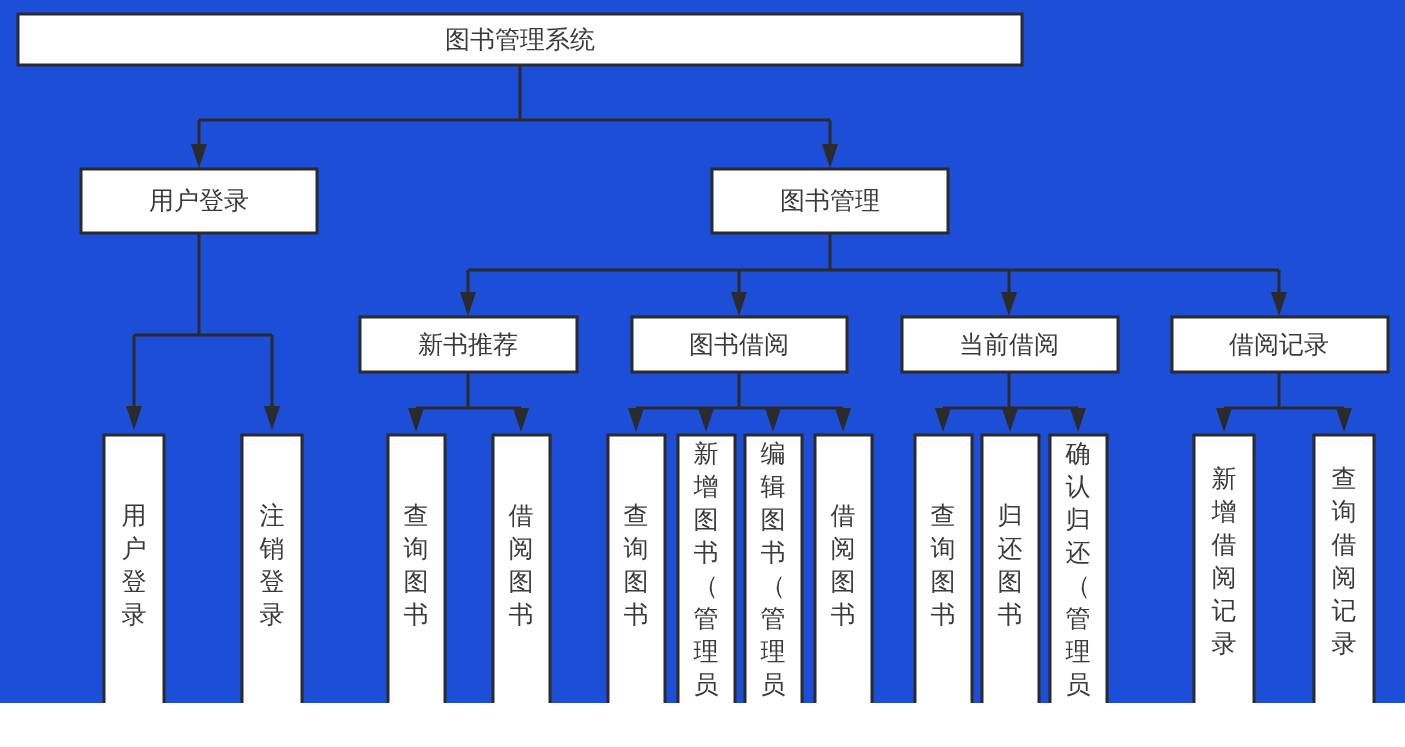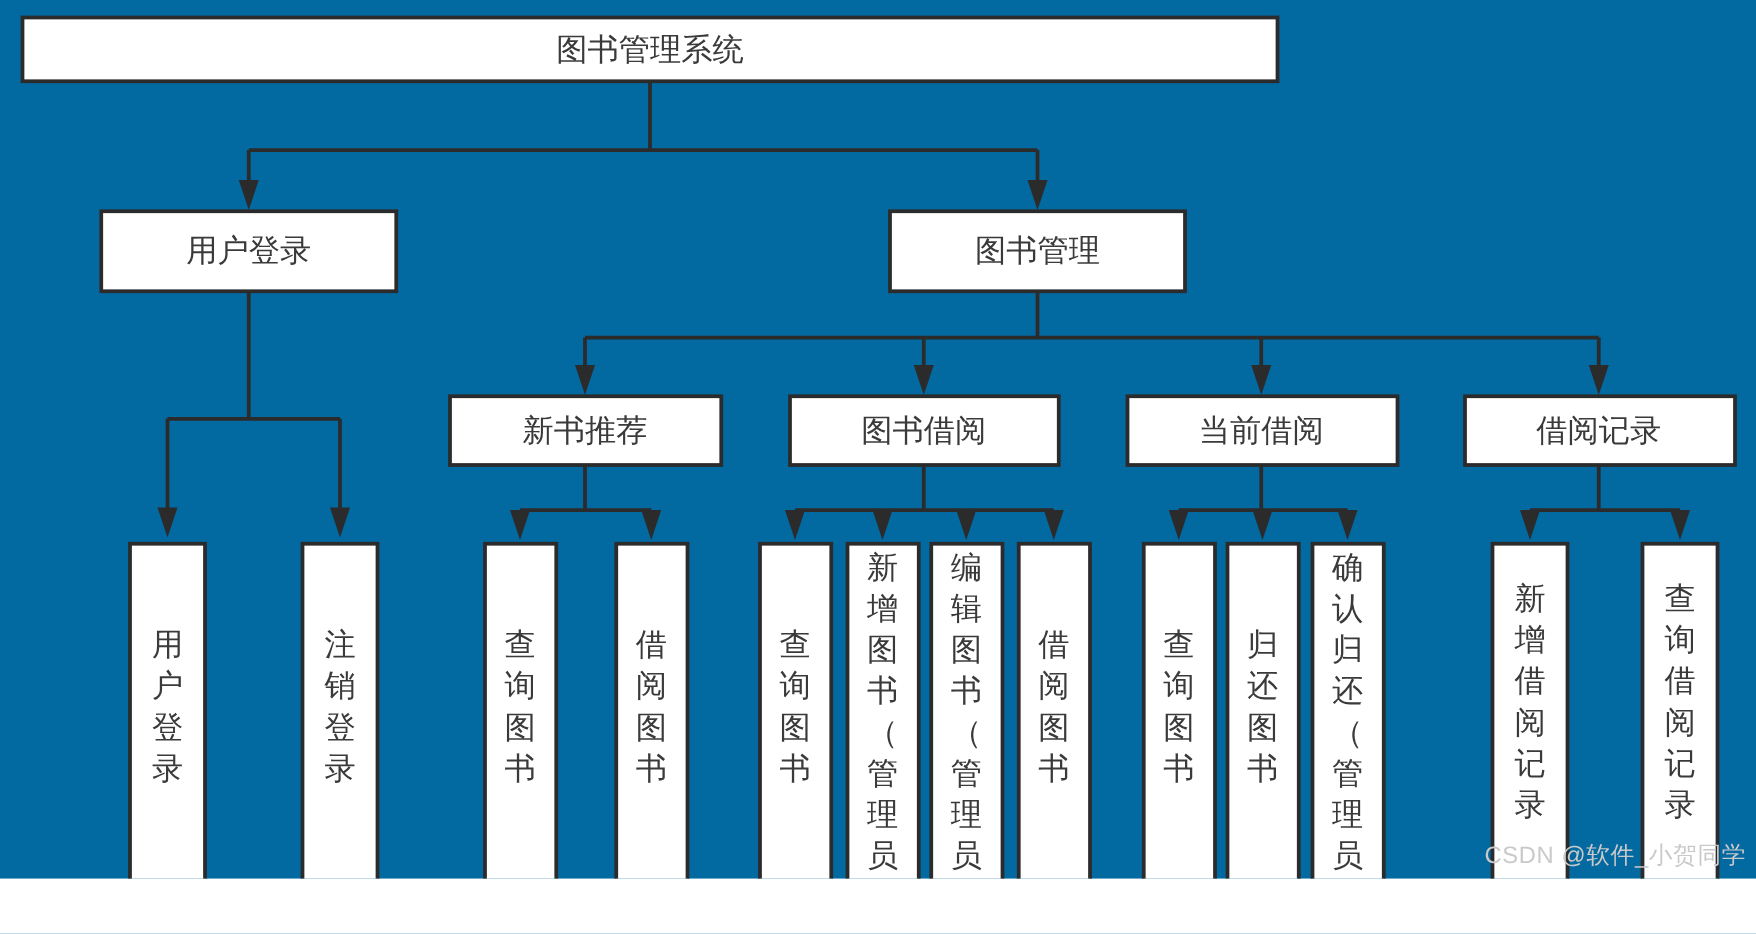--- a/index.html
+++ b/index.html
@@ -7,21 +7,21 @@
     padding: 0;
     background: #ffffff;
   }
   body {
     font-family: "Liberation Sans", "DejaVu Sans", sans-serif;
   }
   #diagram-root {
     position: relative;
     width: 1405px;
     height: 703px;
-    background: #0369a1;
+    background: #1d4ed8;
     overflow: hidden;
   }
   svg#flow-svg {
     position: absolute;
     top: 0;
     left: 0;
     width: 1405px;
     height: 747px;
     display: block;
   }
@@ -232,14 +232,13 @@
       <text class="node-label-v" x="1224" y="487"><tspan x="1224" dy="0">新</tspan><tspan x="1224" dy="33">增</tspan><tspan x="1224" dy="33">借</tspan><tspan x="1224" dy="33">阅</tspan><tspan x="1224" dy="33">记</tspan><tspan x="1224" dy="33">录</tspan></text>
     </g>
 
     <g>
       <rect class="node-rect" x="1314" y="435" width="60" height="300"></rect>
       <text class="node-label-v" x="1344" y="487"><tspan x="1344" dy="0">查</tspan><tspan x="1344" dy="33">询</tspan><tspan x="1344" dy="33">借</tspan><tspan x="1344" dy="33">阅</tspan><tspan x="1344" dy="33">记</tspan><tspan x="1344" dy="33">录</tspan></text>
     </g>
 
   </svg>
 
-  <div class="watermark">CSDN @软件_小贺同学</div>
 </div>
 
 </body></html>

